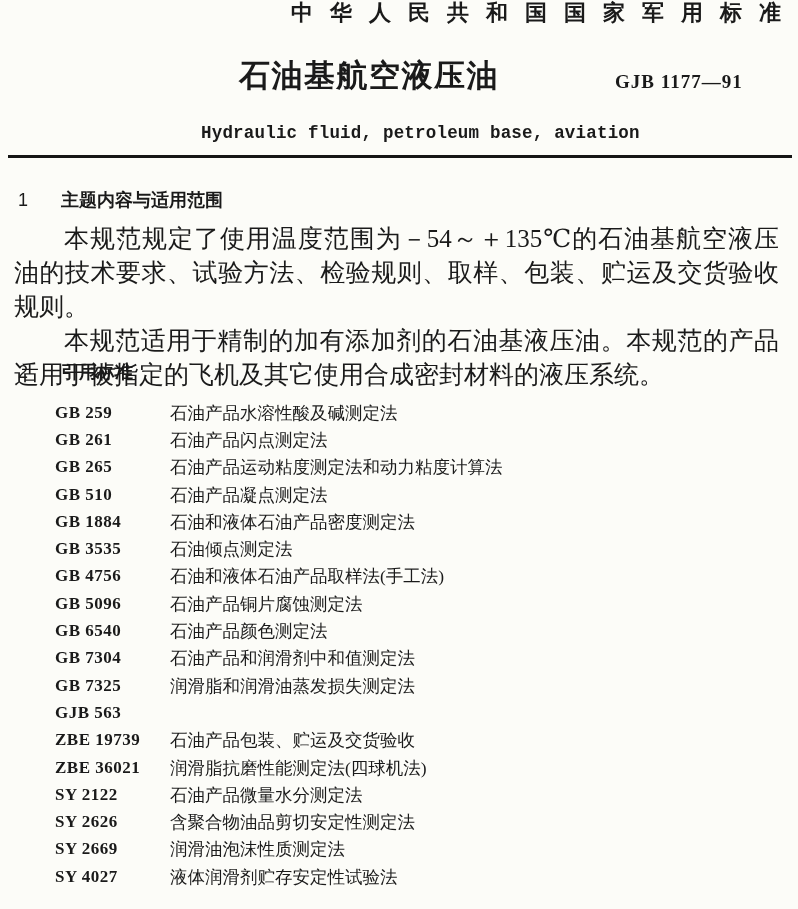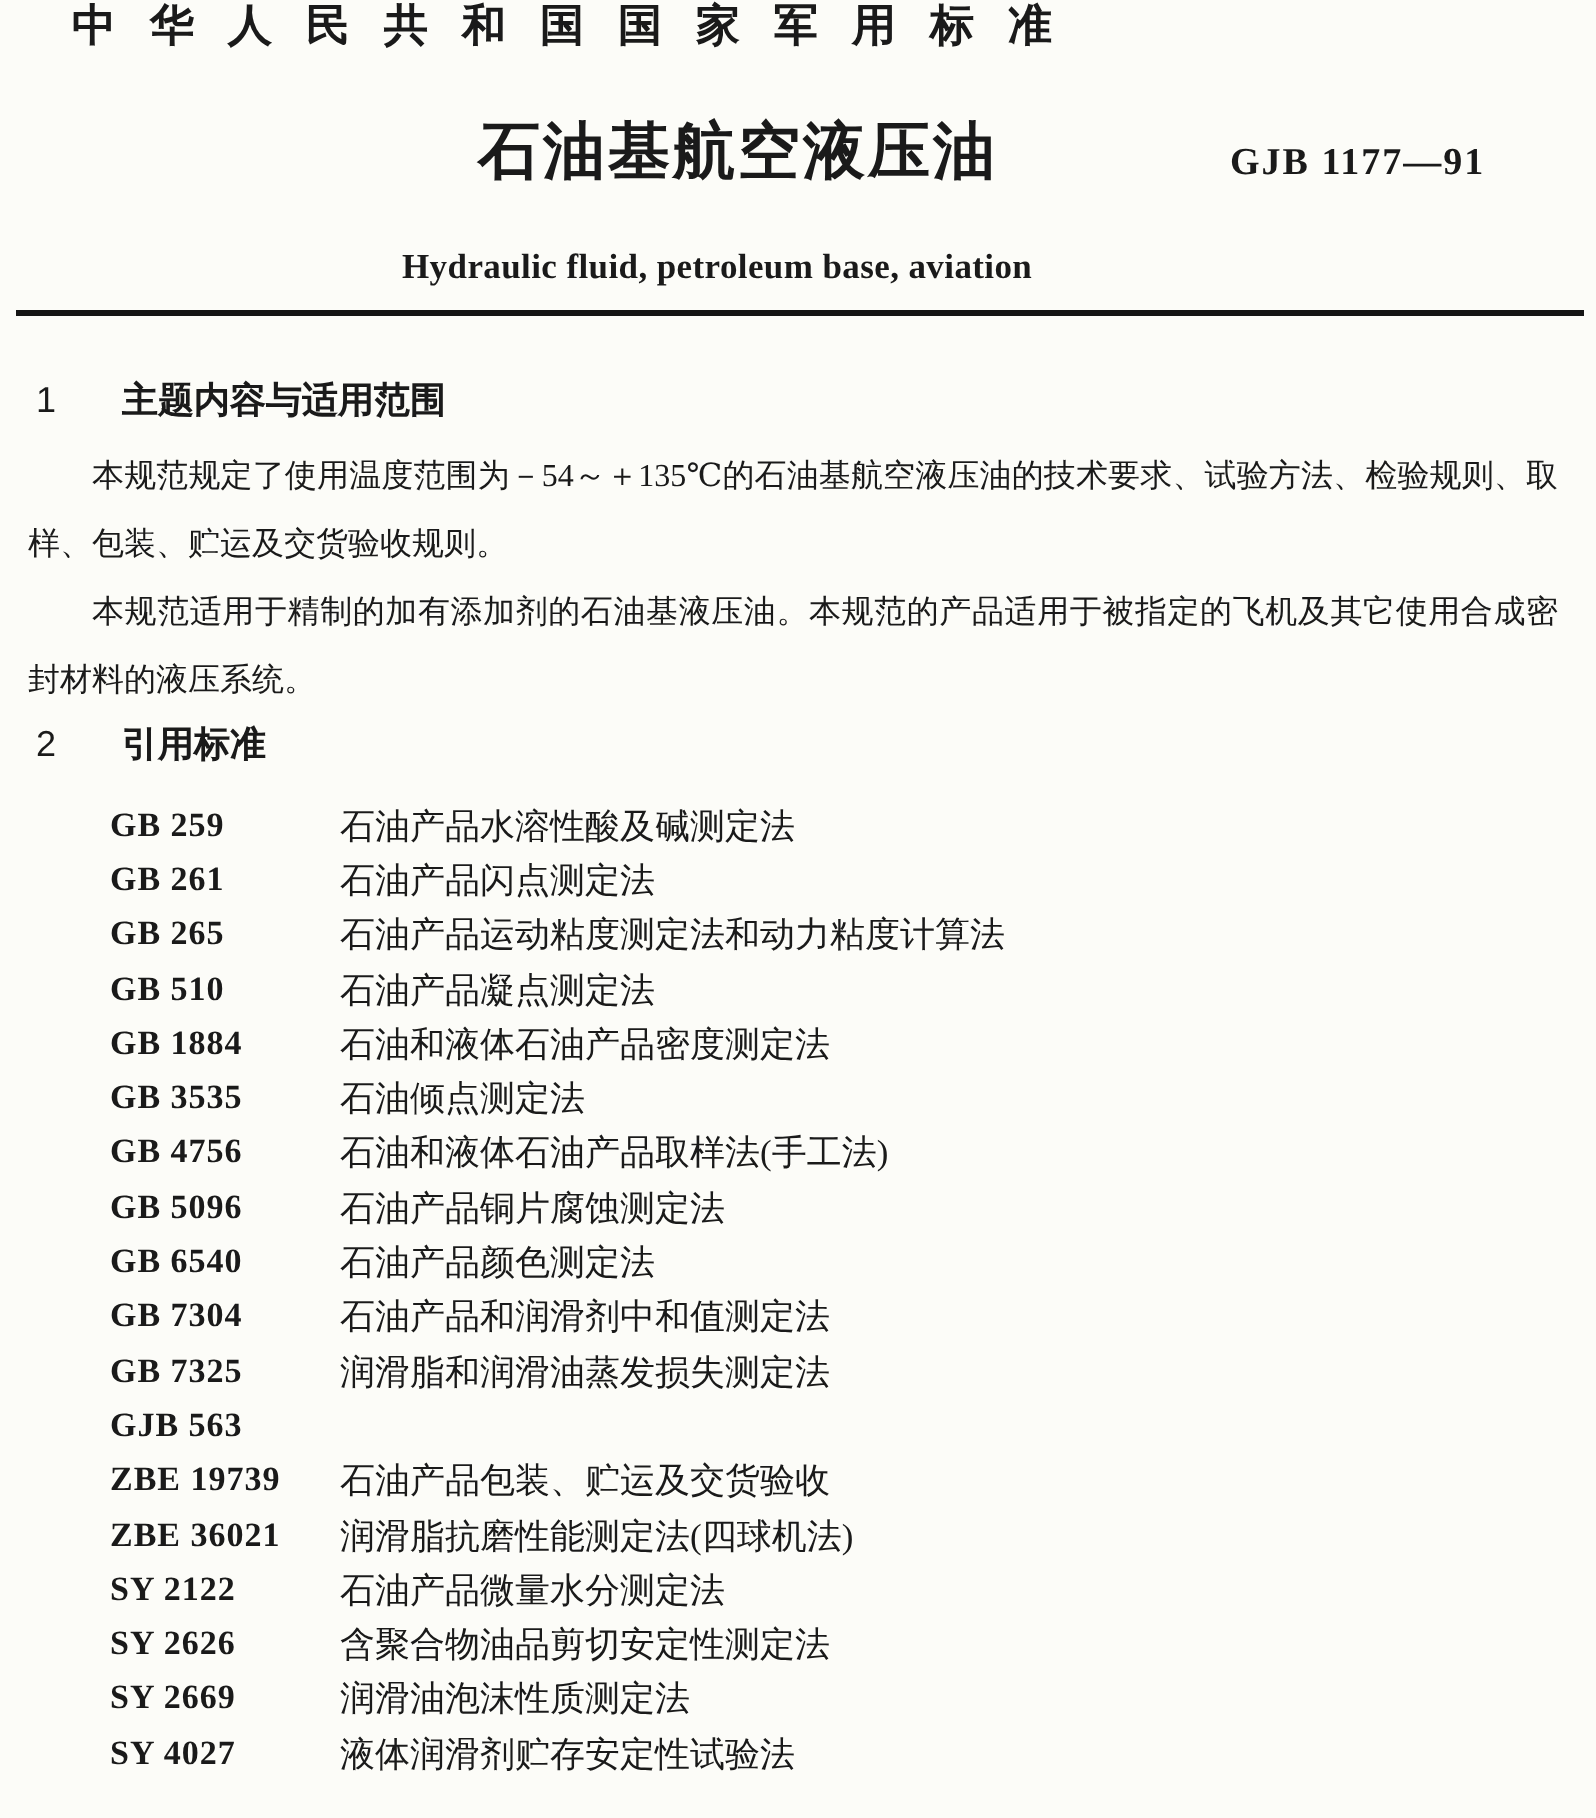--- a/index.html
+++ b/index.html
@@ -14,28 +14,27 @@
     overflow: hidden;
     background: #fcfcf8;
     color: var(--ink, #1a1a1a);
     font-family: "Liberation Serif", "DejaVu Serif", serif;
   }
   .org-header {
     position: absolute;
     top: 0;
     left: 0;
     right: 0;
-    text-align: left;
+    text-align: right;
     white-space: nowrap;
     font-family: "Liberation Sans", "DejaVu Sans", sans-serif;
     font-weight: bold;
     font-size: 22px;
     line-height: 26px;
     letter-spacing: 17px;
-    padding-left: 36px;
   }
   .doc-title {
     position: absolute;
     top: 56px;
     left: 239px;
     font-family: "Liberation Sans", "DejaVu Sans", sans-serif;
     font-weight: bold;
     font-size: 31px;
     line-height: 40px;
     letter-spacing: 1.5px;
@@ -48,21 +47,21 @@
     font-family: "Liberation Serif", "DejaVu Serif", serif;
     font-weight: bold;
     font-size: 19px;
     letter-spacing: 1px;
     white-space: nowrap;
   }
   .subtitle-en {
     position: absolute;
     top: 123px;
     left: 201px;
-    font-family: Liberation Serif, serif;
+    font-family: Liberation Mono, monospace;
     font-weight: bold;
     font-size: 17.5px;
     letter-spacing: 0.2px;
     white-space: nowrap;
   }
   .header-rule {
     position: absolute;
     top: 155px;
     left: 8px;
     width: 784px;
@@ -86,21 +85,21 @@
     font-weight: bold;
     margin-left: 11px;
   }
   .sec1 { top: 189px; }
   .sec2 { top: 361px; }
   .body-text {
     position: absolute;
     top: 222px;
     left: 14px;
     width: 765px;
-    font-size: 16px;
+    font-size: 25px;
     line-height: 34px;
     text-align: justify;
   }
   .body-text p {
     margin: 0;
     text-indent: 2em;
   }
   .std-list {
     position: absolute;
     top: 399px;

